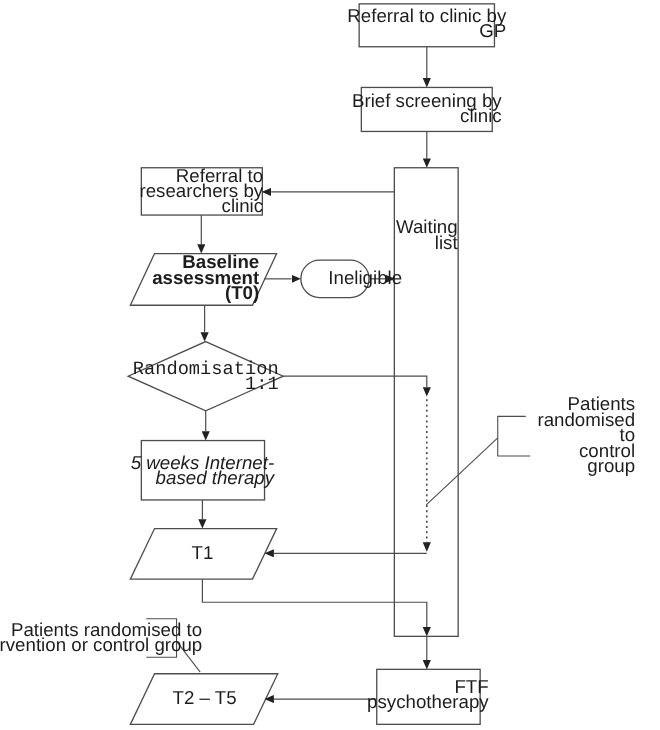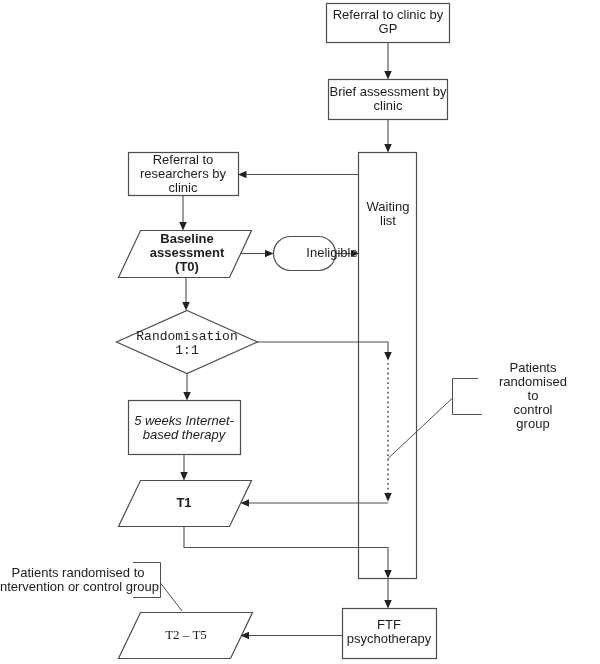--- a/index.html
+++ b/index.html
@@ -16,23 +16,23 @@
     overflow: hidden;
   }
   .canvas svg {
     position: absolute;
     left: 0;
     top: 0;
   }
   .lbl {
     position: absolute;
     transform: translate(-50%, -50%);
-    text-align: center;
+    text-align: right;
     white-space: pre-line;
-    font-size: 13px;
+    font-size: 17px;
     line-height: 14px;
     color: #1d1d1f;
     pointer-events: none;
   }
   .shape {
     fill: #ffffff;
     stroke: #4d4d4f;
     stroke-width: 1.2;
   }
   .edge {
@@ -93,38 +93,38 @@
     <line class="edge" x1="342.5" y1="635.5" x2="249" y2="635.5" marker-end="url(#arr)"></line>
 
     <polyline class="bracket" points="478,378.5 452.5,378.5 452.5,414.5 482,414.5"></polyline>
     <line class="bracket" x1="452.5" y1="398" x2="387.5" y2="459"></line>
     <polyline class="bracket" points="133,562.5 160.5,562.5 160.5,597.5 133,597.5"></polyline>
     <line class="bracket" x1="160.5" y1="583" x2="182" y2="611"></line>
   </svg>
 
   <div class="lbl" style="left:388px; top:22px;">Referral to clinic by
 GP</div>
-  <div class="lbl" style="left:388px; top:99px;">Brief assessment by
+  <div class="lbl" style="left:388px; top:99px;">Brief screening by
 clinic</div>
   <div class="lbl" style="left:388px; top:214px;">Waiting
 list</div>
   <div class="lbl" style="left:183px; top:174px;">Referral to
 researchers by
 clinic</div>
   <div class="lbl" style="left:187px; top:253px;font-weight:bold;">Baseline
 assessment
 (T0)</div>
   <div class="lbl" style="left:304px; top:253px;margin-left:28px;">Ineligible</div>
   <div class="lbl" style="left:187px; top:344px;font-family:Liberation Mono, monospace;">Randomisation
 1:1</div>
   <div class="lbl" style="left:184px; top:428px;font-style:italic;">5 weeks Internet-
 based therapy</div>
-  <div class="lbl" style="left:184px; top:503px;font-weight:bold;">T1</div>
+  <div class="lbl" style="left:184px; top:503px;">T1</div>
   <div class="lbl" style="left:389px; top:632px;">FTF
 psychotherapy</div>
-  <div class="lbl" style="left:186px; top:635px;font-family:Liberation Serif, serif;">T2 – T5</div>
+  <div class="lbl" style="left:186px; top:635px;">T2 – T5</div>
 
   <div class="lbl" style="left:533px; top:396px;">Patients randomised to
 control group</div>
   <div class="lbl" style="left:78px; top:580px;">Patients randomised to
 intervention or control group</div>
 
 </div>
 
 </body></html>

